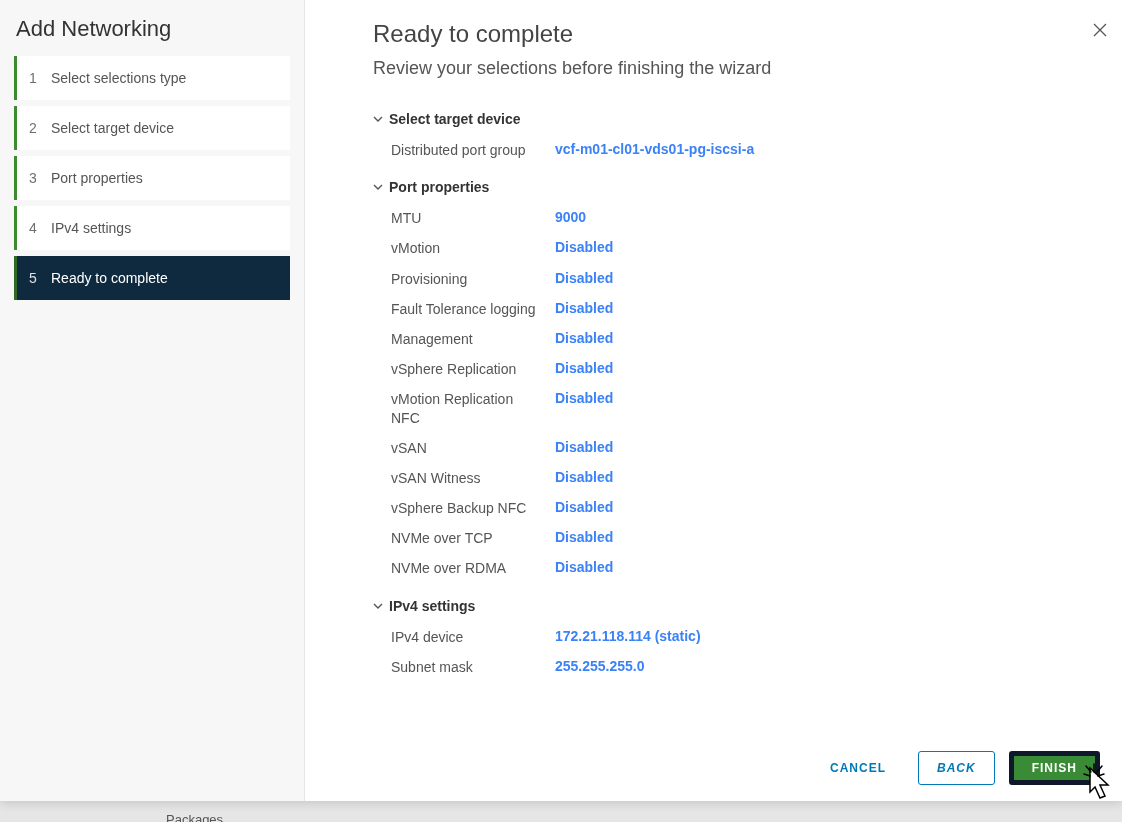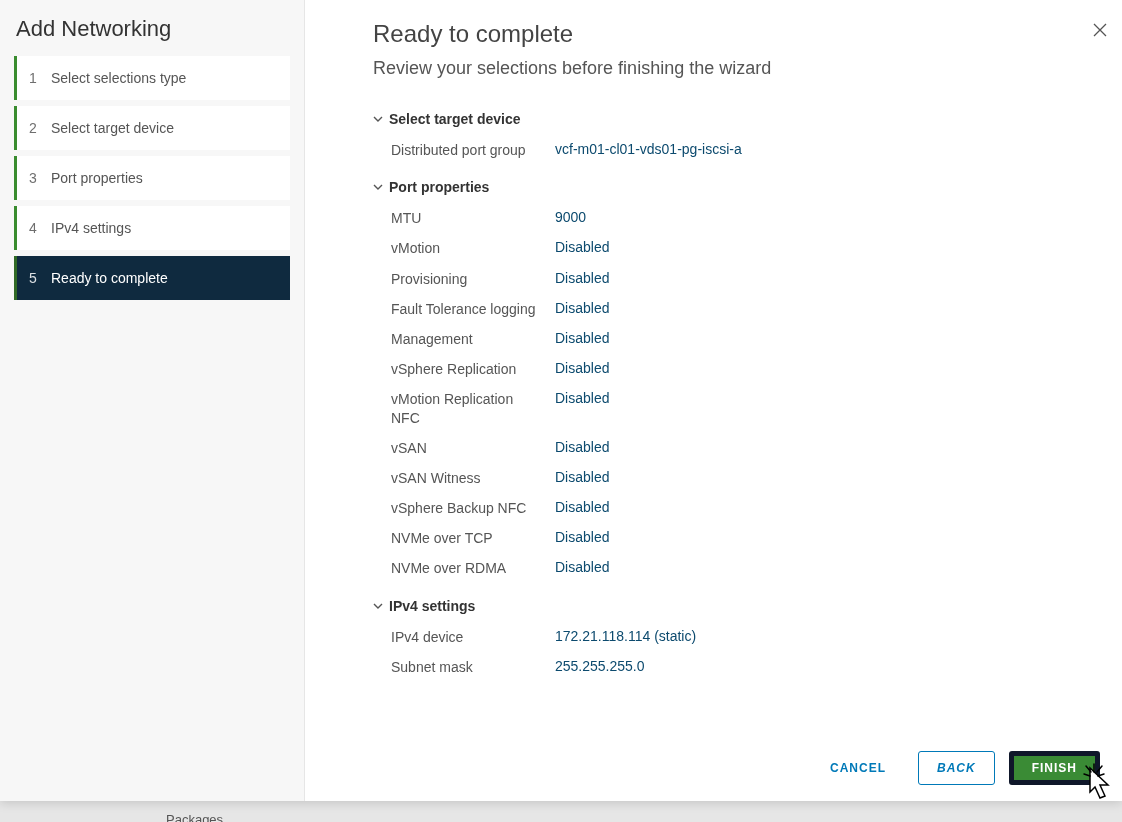--- a/index.html
+++ b/index.html
@@ -38,21 +38,21 @@
   h1 { font-size: 24px; font-weight: 400; color: #444; }
   .subtitle { font-size: 18px; color: #555; margin-top: 10px; margin-bottom: 32px; }
   .section-head {
     display: flex; align-items: center; gap: 6px; font-weight: 600; font-size: 14px; color: #333;
     margin: 14px 0 8px 0; cursor: pointer;
   }
   .chev { display: inline-block; transform: rotate(0deg); }
   .rows { padding-left: 18px; }
   .row { display: flex; align-items: flex-start; padding: 6px 0; font-size: 14px; color: #555; }
   .row .k { width: 164px; padding-right: 12px; line-height: 1.3; }
-  .row .v { flex: 1; color: #0c4a6e; }
+  .row .v { flex: 1; color: #3b82f6; font-weight: bold; }
   .footer {
     position: absolute; left: 4px; right: 0; bottom: 0; height: 66px;
     display: flex; align-items: center; justify-content: flex-end; gap: 14px;
     padding: 0 22px;
   }
   .btn {
     height: 34px; padding: 0 18px; font-size: 12px; letter-spacing: 1px;
     border-radius: 3px; cursor: pointer; display: flex; align-items: center;
     font-weight: 600;
   }

